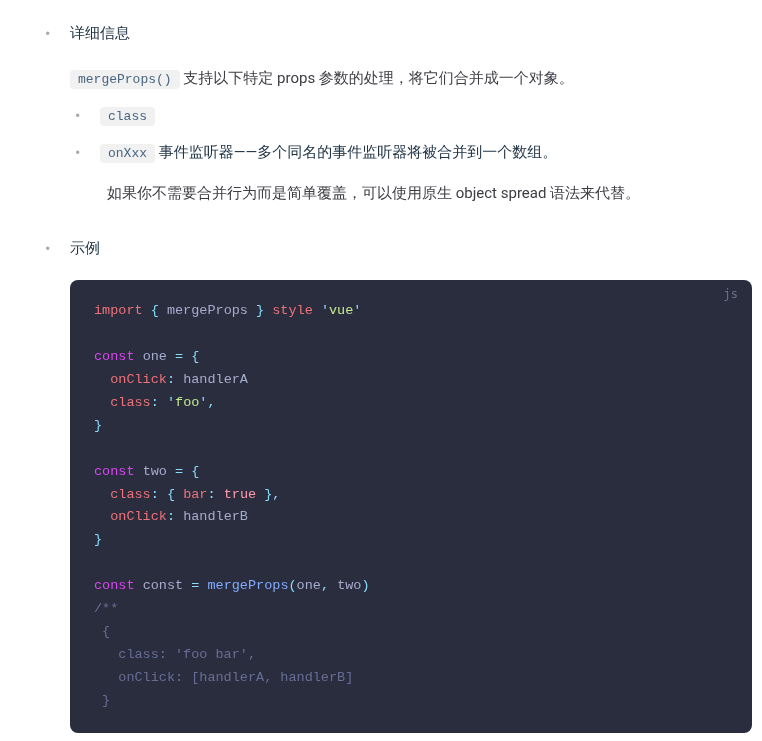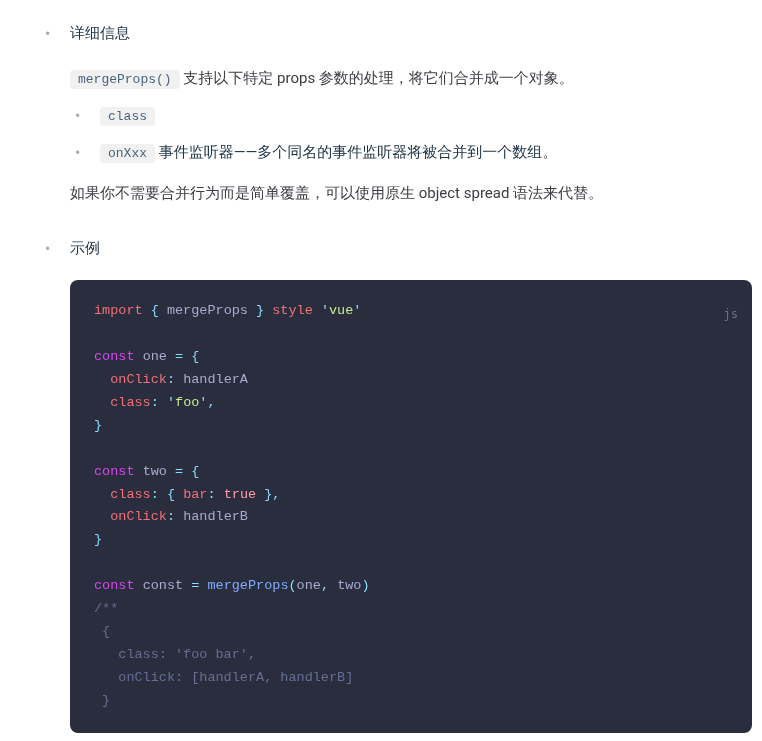--- a/index.html
+++ b/index.html
@@ -67,21 +67,21 @@
       margin-top: 18px;
       font-family: Menlo, Monaco, Consolas, "Courier New", monospace;
       font-size: 13.5px;
       line-height: 1.7;
       color: #a6accd;
       position: relative;
       overflow-x: auto;
     }
     .code-lang {
       position: absolute;
-      top: 24px;
+      top: 4px;
       right: 14px;
       color: #6d7086;
       font-size: 12px;
       font-family: Menlo, Monaco, Consolas, monospace;
     }
     .tok-keyword { color: #d946ef; }
     .tok-keyword-red { color: #f07178; }
     .tok-punct { color: #89ddff; }
     .tok-func { color: #82aaff; }
     .tok-string { color: #c3e88d; }
@@ -108,21 +108,21 @@
 
       <div class="nested-list">
         <div class="list-item">
           <span class="inline-code">class</span><span></span>
         </div>
         <div class="list-item">
           <span class="inline-code">onXxx</span><span> 事件监听器——多个同名的事件监听器将被合并到一个数组。</span>
         </div>
       </div>
 
-      <p class="text-para" style="margin-top:14px;">如果你不需要合并行为而是简单覆盖，可以使用原生 object spread 语法来代替。</p>
+      <p class="text-para" style="margin-top:14px;margin-left:37px;">如果你不需要合并行为而是简单覆盖，可以使用原生 object spread 语法来代替。</p>
     </div>
   </div>
 
   <div class="list-item section-gap">
     <span class="list-item-title">示例</span>
 
     <div class="sub-content">
       <div class="code-block">
         <span class="code-lang">js</span>
 <div class="code-line"><span class="tok-keyword-red">import</span><span class="tok-punct"> { </span><span class="tok-var">mergeProps</span><span class="tok-punct"> } </span><span class="tok-keyword-red">style</span><span> </span><span class="tok-punct">'</span><span class="tok-string">vue</span><span class="tok-punct">'</span></div>

